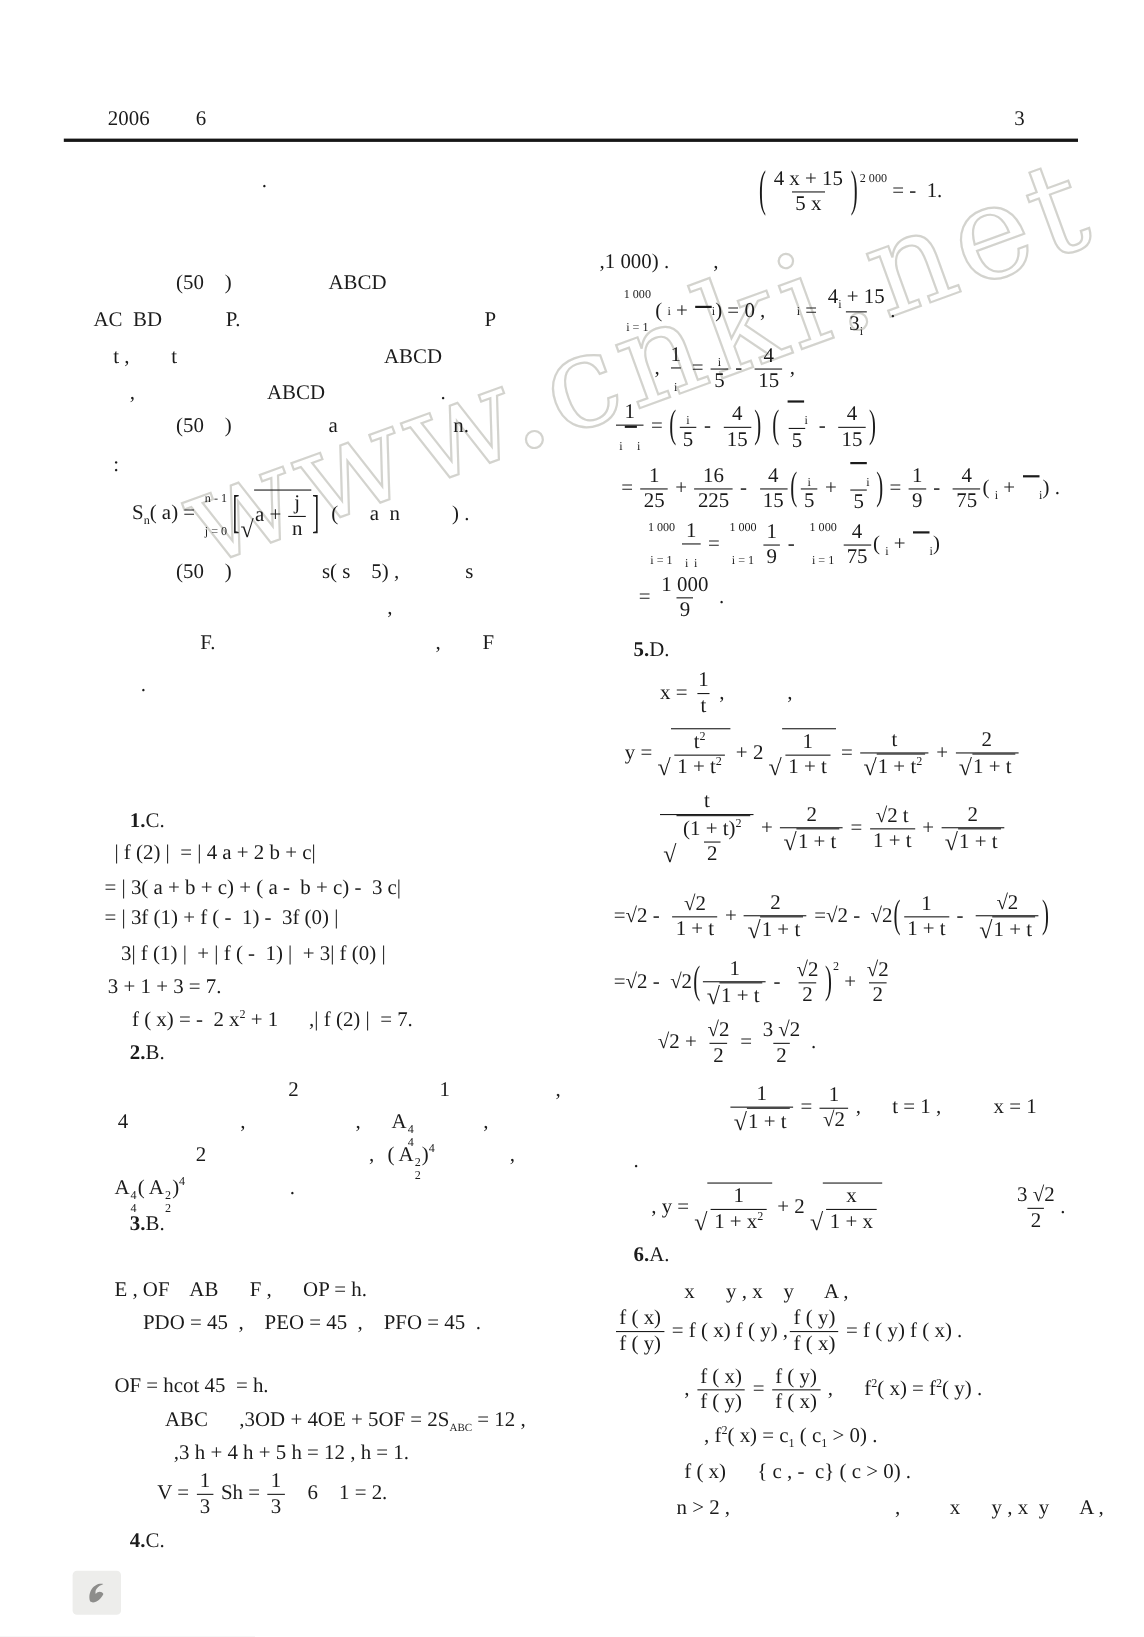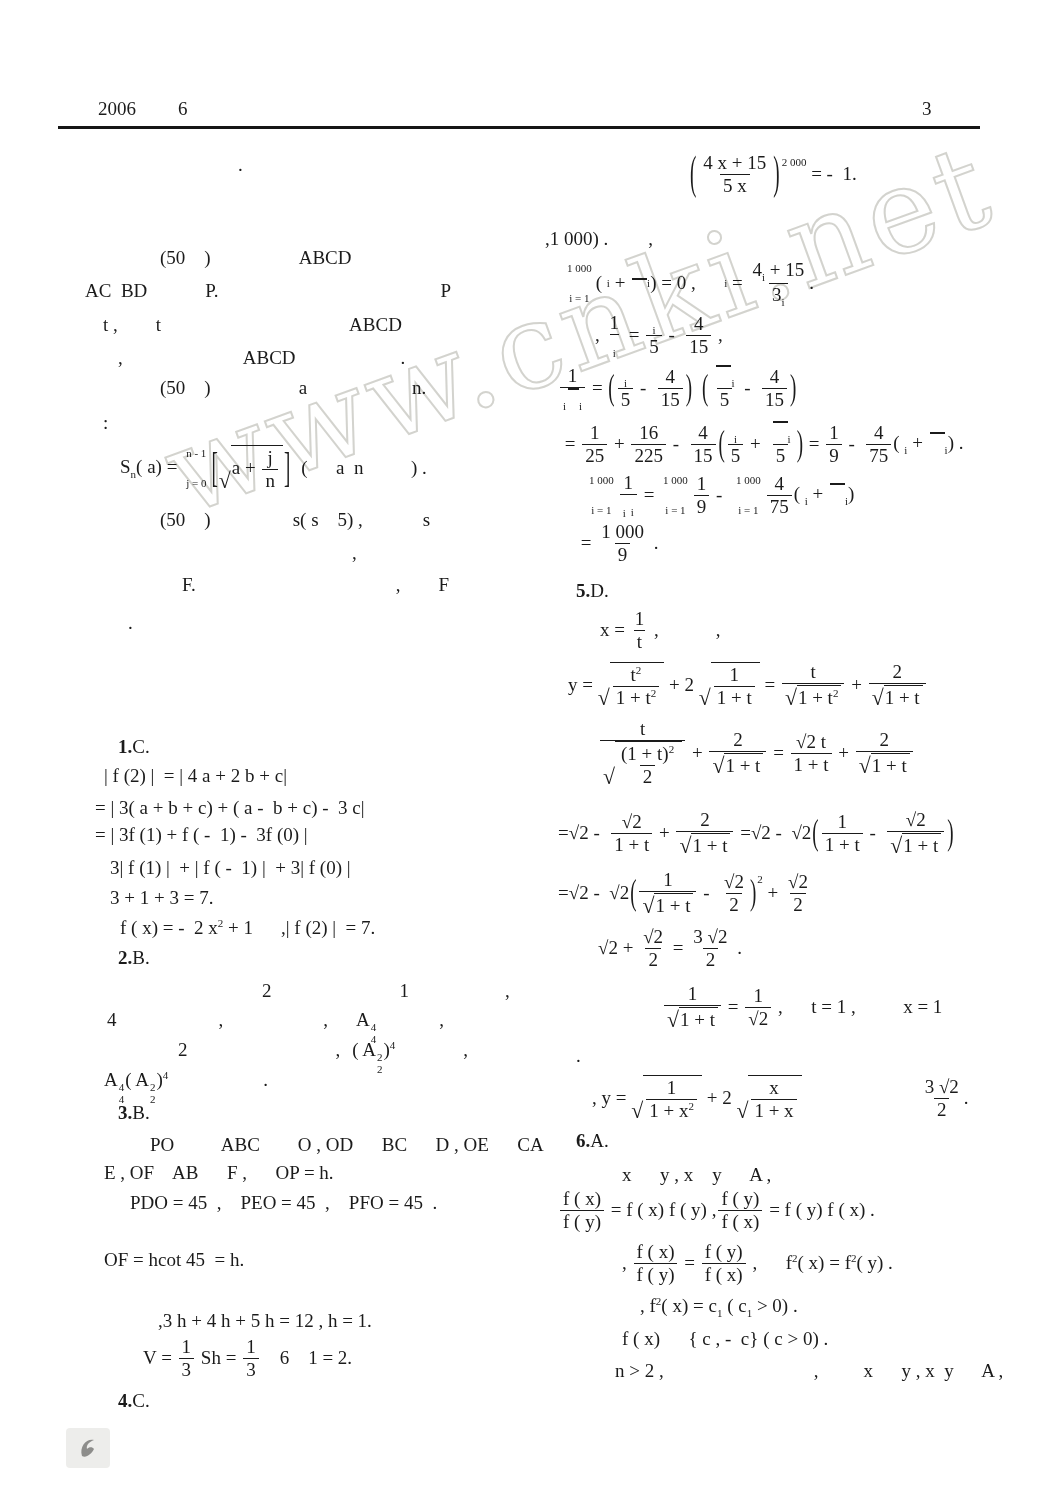--- a/index.html
+++ b/index.html
@@ -74,34 +74,34 @@
 
   <div class="ln" style="left:182px;top:574px"><span>F.</span><span style="margin-left:200px">,</span><span style="margin-left:38px">F</span></div>
 
   <div class="ln" style="left:128px;top:612px">.</div>
 
   <div class="ln" style="left:118px;top:736px"><span class="b">1.</span><span>C.</span></div>
   <div class="ln" style="left:104px;top:765px">| f (2) |  = | 4 a + 2 b + c|</div>
   <div class="ln" style="left:95px;top:797px">= | 3( a + b + c) + ( a -  b + c) -  3 c|</div>
   <div class="ln" style="left:95px;top:824px">= | 3f (1) + f ( -  1) -  3f (0) |</div>
   <div class="ln" style="left:110px;top:857px">3| f (1) |  + | f ( -  1) |  + 3| f (0) |</div>
-  <div class="ln" style="left:110px;top:887px">3 + 1 + 3 = 7.</div>
+  <div class="ln" style="left:98px;top:887px">3 + 1 + 3 = 7.</div>
   <div class="ln" style="left:120px;top:917px"><span>f ( x) = -  2 x</span><sup>2</sup><span> + 1</span><span style="margin-left:28px">,| f (2) |  = 7.</span></div>
 
   <div class="ln" style="left:118px;top:947px"><span class="b">2.</span><span>B.</span></div>
   <div class="ln" style="left:262px;top:980px"><span>2</span><span style="margin-left:128px">1</span><span style="margin-left:96px">,</span></div>
   <div class="ln" style="left:107px;top:1009px"><span>4</span><span style="margin-left:102px">,</span><span style="margin-left:100px">,</span><span style="margin-left:28px">A</span><span class="st"><span>4</span><span>4</span></span><span style="margin-left:62px">,</span></div>
   <div class="ln" style="left:178px;top:1039px"><span>2</span><span style="margin-left:148px">,</span><span style="margin-left:12px">( A</span><span class="st"><span>2</span><span>2</span></span><span>)</span><sup>4</sup><span style="margin-left:68px">,</span></div>
   <div class="ln" style="left:104px;top:1069px"><span>A</span><span class="st"><span>4</span><span>4</span></span><span>( A</span><span class="st"><span>2</span><span>2</span></span><span>)</span><sup>4</sup><span style="margin-left:95px">.</span></div>
 
   <div class="ln" style="left:118px;top:1102px"><span class="b">3.</span><span>B.</span></div>
-  <div class="ln" style="left:150px;top:1134px">PO          ABC        O , OD      BC      D , OE      CA</div>
   <div class="ln" style="left:104px;top:1162px">E , OF    AB      F ,      OP = h.</div>
   <div class="ln" style="left:130px;top:1192px">PDO = 45  ,    PEO = 45  ,    PFO = 45  .</div>
   <div class="ln" style="left:104px;top:1249px">OF = hcot 45  = h.</div>
+  <div class="ln" style="left:150px;top:1280px"><span>ABC      ,3OD + 4OE + 5OF = 2S</span><sub style="font-size:10px">ABC</sub><span> = 12 ,</span></div>
   <div class="ln" style="left:158px;top:1310px">,3 h + 4 h + 5 h = 12 , h = 1.</div>
 
   <div class="fx" style="left:143px;top:1333px;height:50px">
     <span>V = </span>
     <span class="fr"><span class="n">1</span><span class="d">3</span></span>
     <span> Sh = </span>
     <span class="fr"><span class="n">1</span><span class="d">3</span></span>
     <span>    6    1 = 2.</span>
   </div>
 

